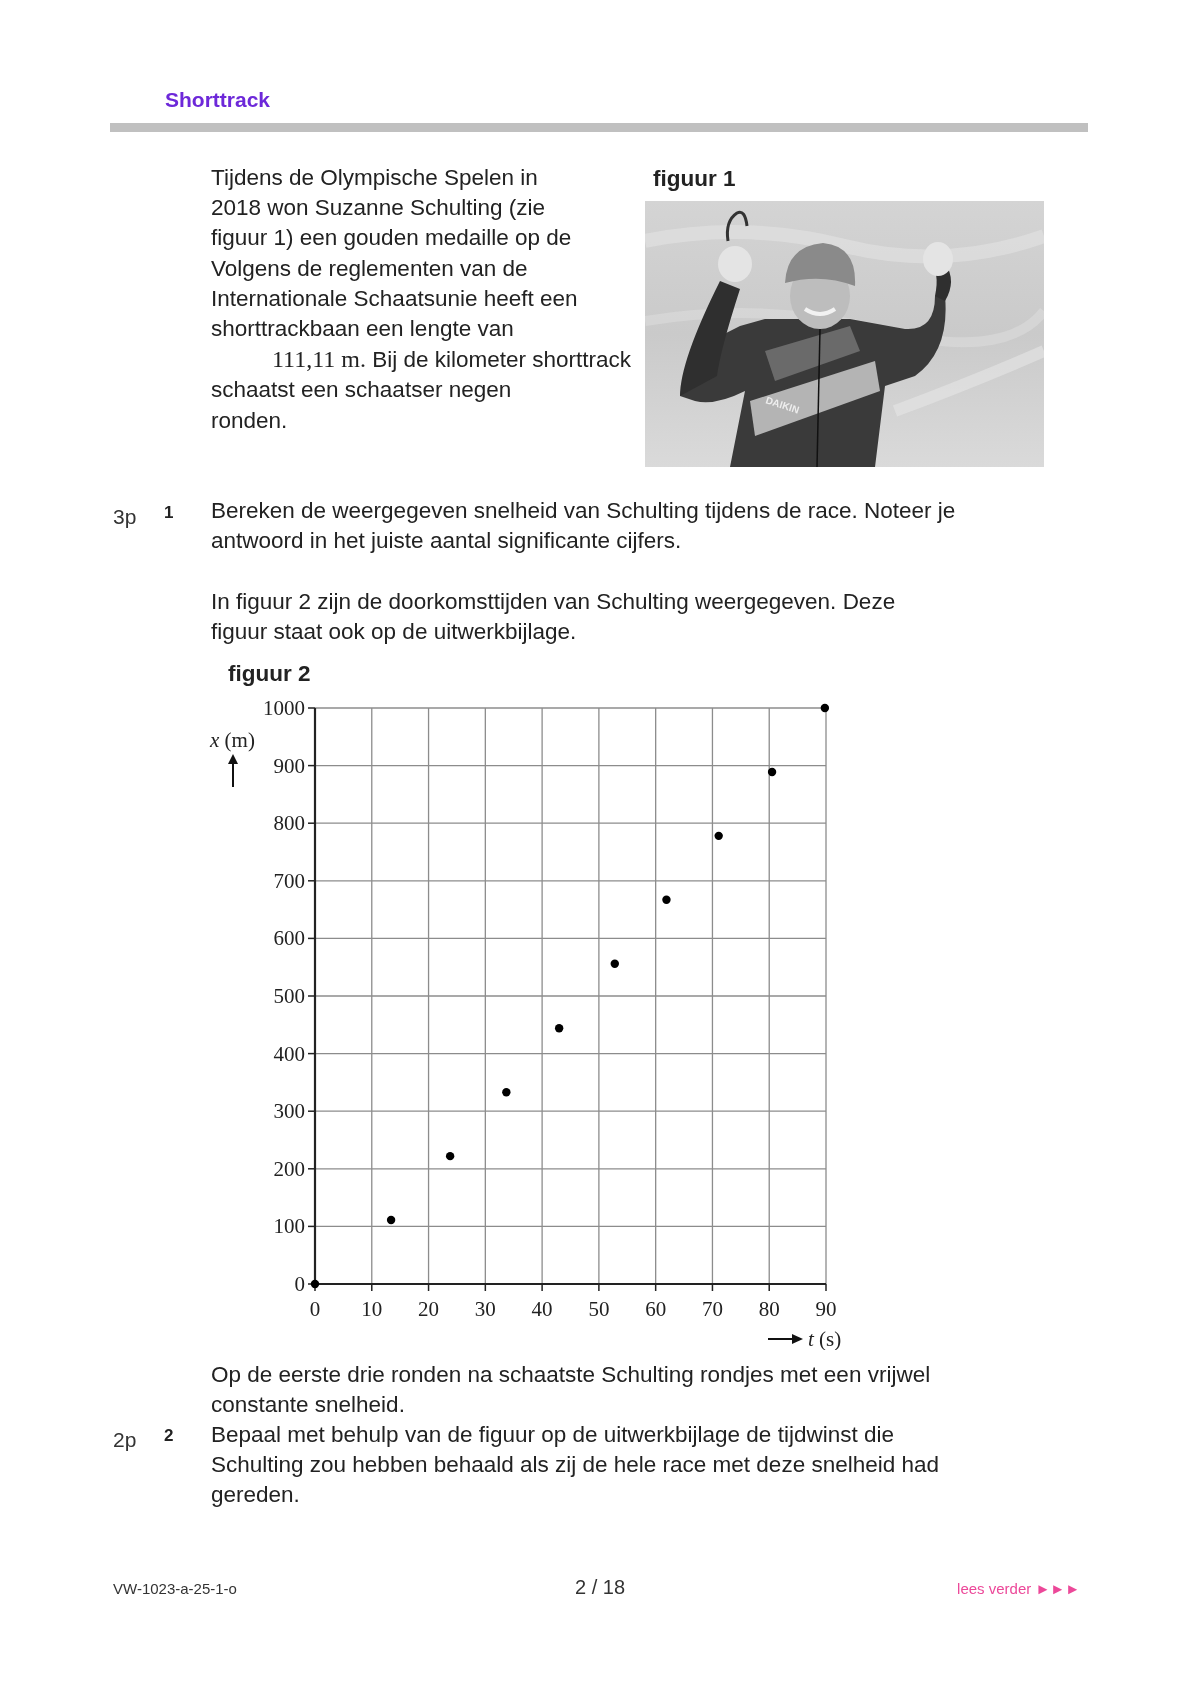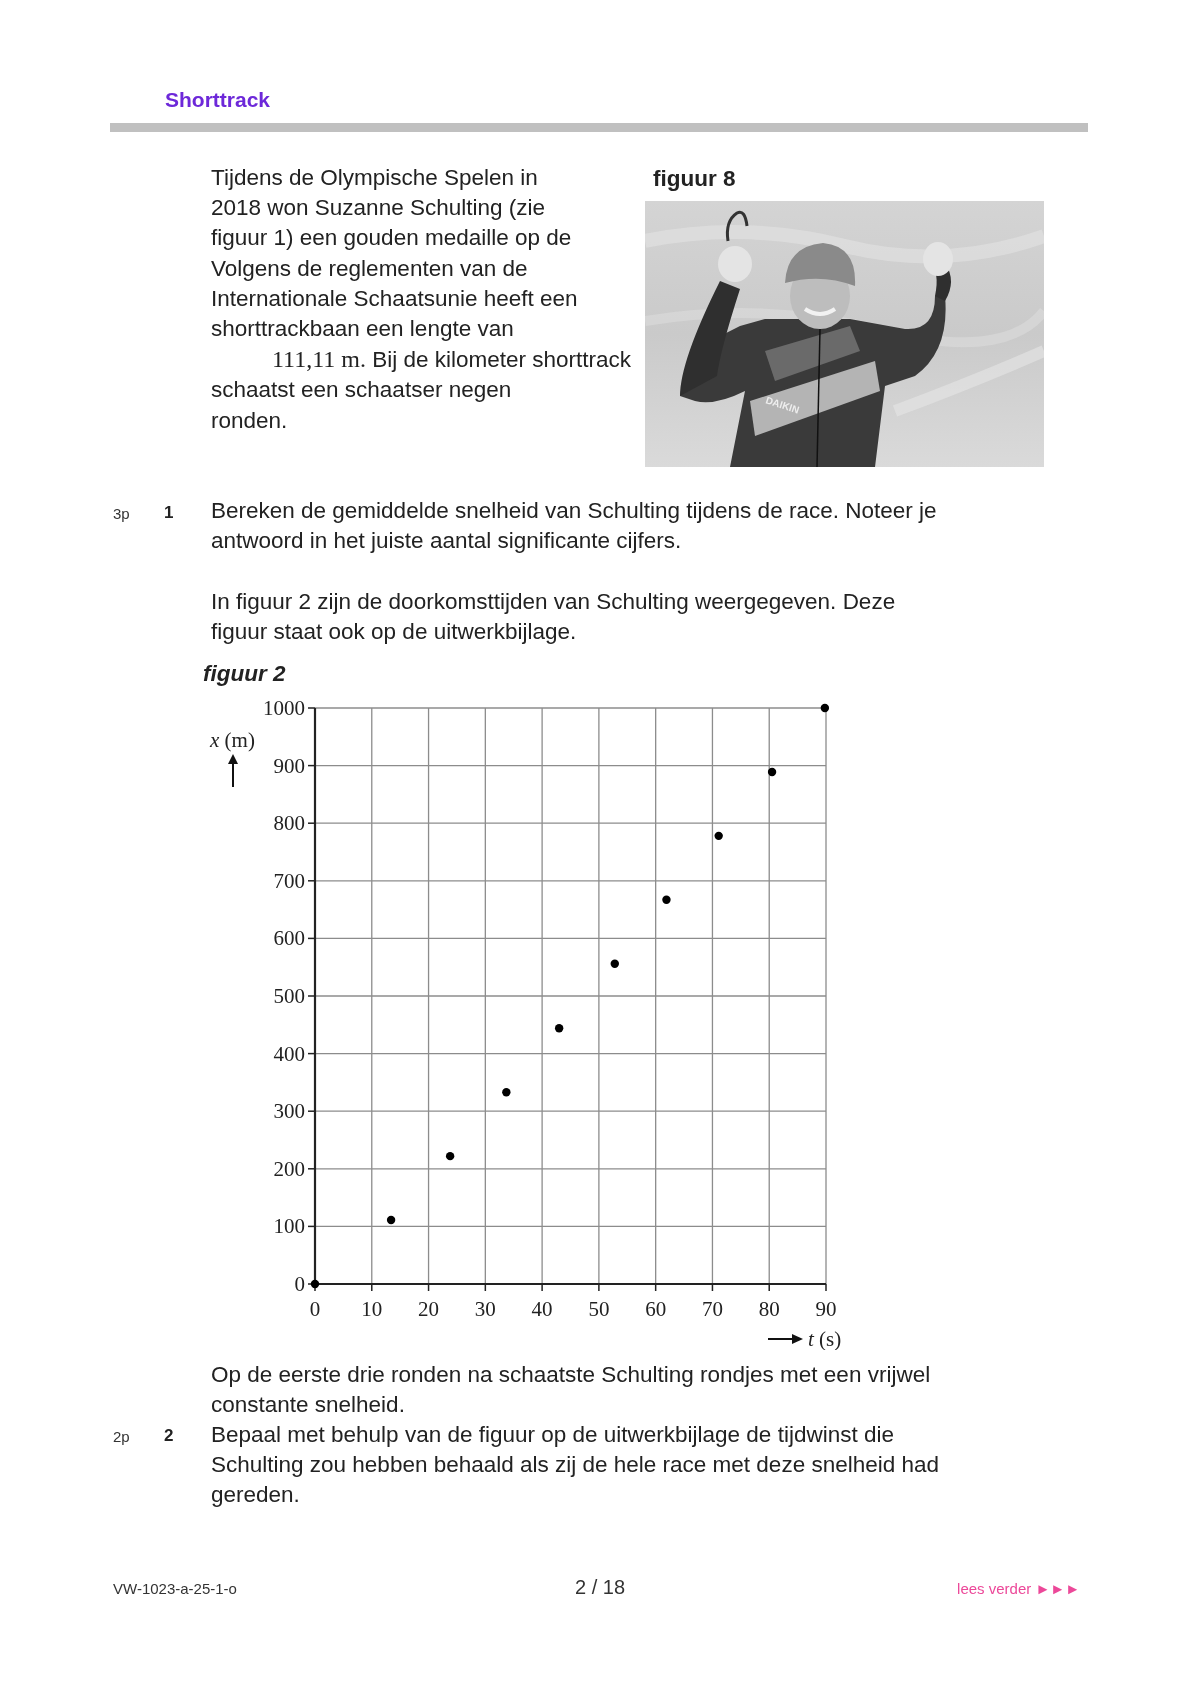--- a/index.html
+++ b/index.html
@@ -6,23 +6,23 @@
   body { width: 1191px; height: 1684px; position: relative; overflow: hidden;
          font-family: "Liberation Sans", sans-serif; color: #222222; }
   .abs { position: absolute; }
   .title { left: 165px; top: 88px; font-size: 21px; font-weight: bold; color: #6d28d9; }
   .rule { left: 110px; top: 123px; width: 978px; height: 9px; background: #c0c0c0; }
   .para { font-size: 22.5px; line-height: 30.2px; color: #222; }
   .serif { font-family: "Liberation Serif", serif; font-size: 24px; }
   .intro { left: 211px; top: 163px; width: 420px; }
   .fig1-label { left: 653px; top: 166px; font-size: 22.5px; font-weight: bold; }
   .photo { left: 645px; top: 201px; width: 399px; height: 266px; overflow: hidden; }
-  .pts { font-size: 15px; color: #333; }
+  .pts { font-size: 21px; color: #333; }
   .qnum { font-size: 17px; font-weight: bold; color: #222; }
-  .fig2-label { left: 203px; top: 661px; font-size: 22.5px; font-weight: bold; font-style: italic; }
+  .fig2-label { left: 228px; top: 661px; font-size: 22.5px; font-weight: bold; }
   .chart { left: 200px; top: 690px; }
   .footer-l { left: 113px; top: 1580px; font-size: 15px; color: #333; }
   .footer-c { left: 560px; top: 1576px; font-size: 20px; color: #333; width: 80px; text-align:center; }
   .footer-r { left: 930px; top: 1580px; font-size: 15px; color: #ec4899; width: 150px; text-align: right; }
   .axis-text { font-family: "Liberation Serif", serif; font-size: 21px; fill: #222; }
 </style>
 </head>
 <body>
 
 <div class="abs title">Shorttrack</div>
@@ -33,21 +33,21 @@
   <div>2018 won Suzanne Schulting (zie</div>
   <div>figuur 1) een gouden medaille op de</div>
   <div>Volgens de reglementen van de</div>
   <div>Internationale Schaatsunie heeft een</div>
   <div>shorttrackbaan een lengte van</div>
   <div style="white-space:pre;text-align:right;"><span class="serif">111,11 m.</span><span> Bij de kilometer shorttrack</span></div>
   <div>schaatst een schaatser negen</div>
   <div>ronden.</div>
 </div>
 
-<div class="abs fig1-label">figuur 8</div>
+<div class="abs fig1-label">figuur 1</div>
 <div class="abs photo">
   <svg width="399" height="266" viewBox="0 0 399 266">
     <defs>
       <linearGradient id="sky" x1="0" y1="0" x2="0" y2="1">
         <stop offset="0" stop-color="#d4d4d4"></stop>
         <stop offset="0.5" stop-color="#cacaca"></stop>
         <stop offset="1" stop-color="#dadada"></stop>
       </linearGradient>
     </defs>
     <rect width="399" height="266" fill="url(#sky)"></rect>
@@ -70,21 +70,21 @@
     <path d="M140 82 Q142 45 178 42 Q212 45 210 85 Q176 72 140 82 Z" fill="#8a8a8a"></path>
     <path d="M160 108 Q175 118 190 108" stroke="#f2f2f2" stroke-width="4" fill="none"></path>
     <line x1="175" y1="128" x2="172" y2="266" stroke="#111" stroke-width="1.5"></line>
     <text x="120" y="202" font-family="Liberation Sans, sans-serif" font-size="10" font-weight="bold" fill="#eee" transform="rotate(18 120 202)">DAIKIN</text>
   </svg>
 </div>
 
 <div class="abs pts" style="left:113px; top:505px;">3p</div>
 <div class="abs qnum" style="left:164px; top:503px;">1</div>
 <div class="abs para" style="left:211px; top:496px; width:880px;">
-  <div>Bereken de gemiddelde snelheid van Schulting tijdens de race. Noteer je</div>
+  <div>Bereken de weergegeven snelheid van Schulting tijdens de race. Noteer je</div>
   <div>antwoord in het juiste aantal significante cijfers.</div>
 </div>
 
 <div class="abs para" style="left:211px; top:587px; width:880px;">
   <div>In figuur 2 zijn de doorkomsttijden van Schulting weergegeven. Deze</div>
   <div>figuur staat ook op de uitwerkbijlage.</div>
 </div>
 
 <div class="abs fig2-label">figuur 2</div>
 

